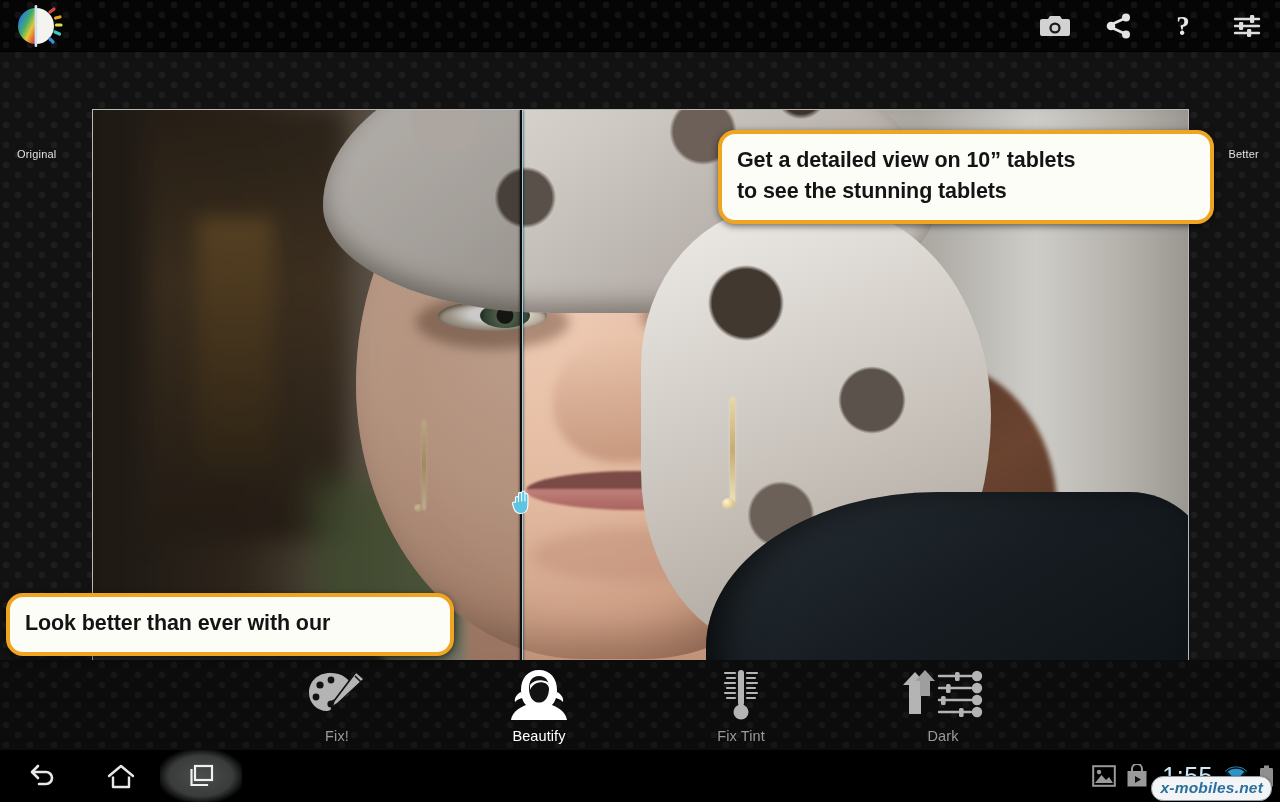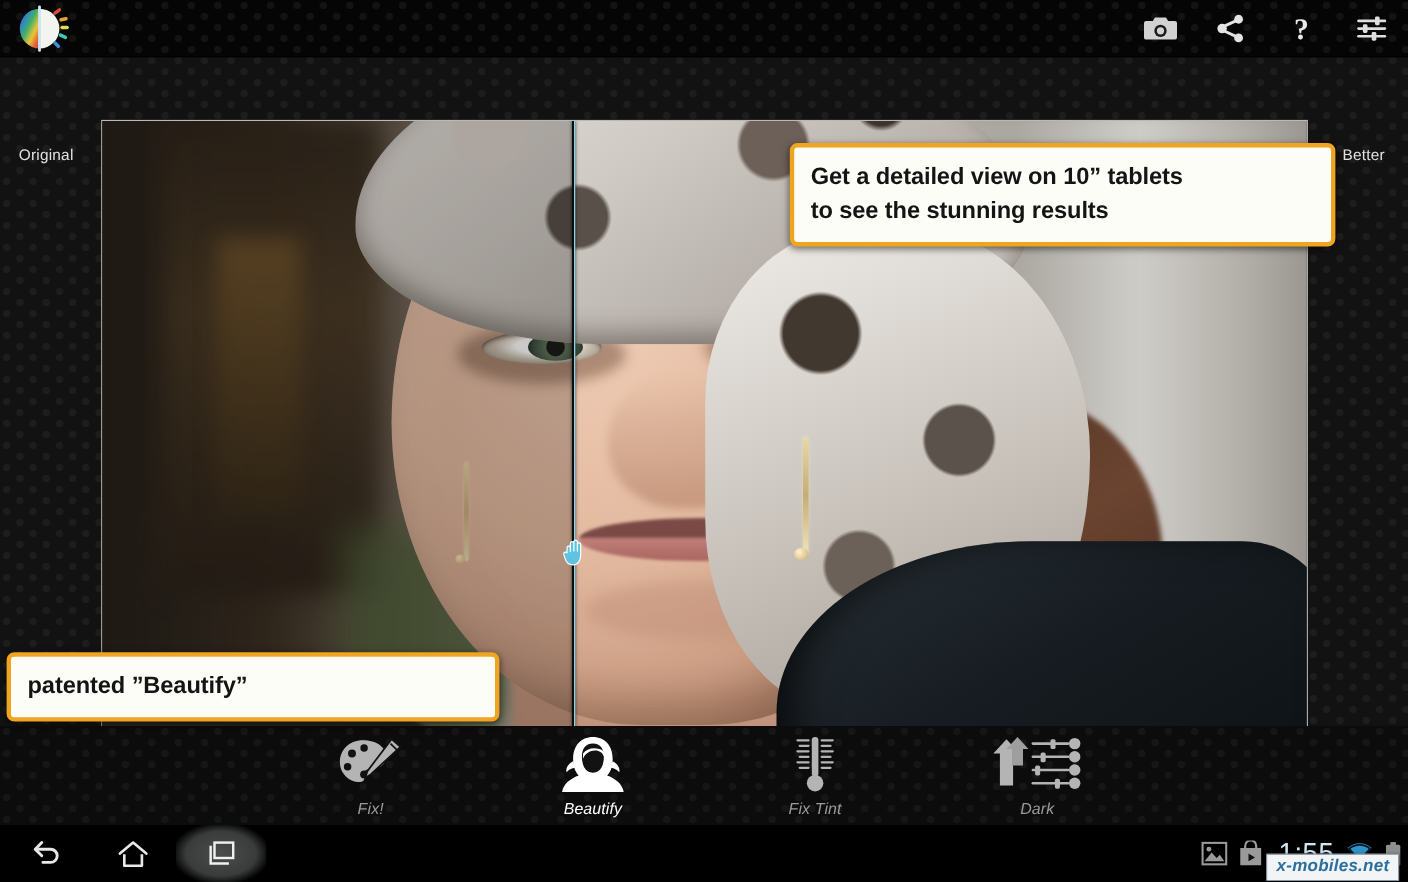--- a/index.html
+++ b/index.html
@@ -52,22 +52,22 @@
     color: #e8e8e8; font-size: 27px; font-weight: bold;
     line-height: 1; font-family: "Liberation Serif", serif;
   }
 
   
   #stage {
     position: absolute; left: 0; top: 52px;
     width: 1280px; height: 608px;
   }
   #label-original, #label-better {
-    position: absolute; top: 80px;
-    color: #e0e0e0; font-size: 14px;
+    position: absolute; top: 96px;
+    color: #e0e0e0; font-size: 11px;
     letter-spacing: .2px;
     user-select: none;
   }
   #label-original { left: 17px; }
   #label-better   { right: 21px; text-align: center; }
 
   #photoframe {
     position: absolute;
     left: 92px; top: 57px;
     width: 1097px; height: 599px;
@@ -267,21 +267,21 @@
     position: absolute; left: 38.2%; top: 63.5%;
     width: 24px; height: 26px;
     z-index: 7;
   }
 
   
   .tooltip {
     position: absolute;
     background: #fdfdf8;
     border: 4px solid #f0a522;
-    border-radius: 7px;
+    border-radius: 17px;
     padding: 11px 15px 13px;
     color: #141414;
     font-size: 21.5px;
     line-height: 1.45;
     font-weight: bold;
     letter-spacing: -.1px;
     z-index: 30;
     box-shadow: 0 2px 7px rgba(0,0,0,.55);
   }
   #tip-top  { left: 718px; top: 78px; width: 496px; }
@@ -292,21 +292,20 @@
     position: absolute; left: 0; top: 660px;
     width: 1280px; height: 90px;
     background: #0c0c0c;
     background-image:
       radial-gradient(circle at 6px 5px, #161616 0 3.2px, transparent 3.6px),
       radial-gradient(circle at 18px 15px, #161616 0 3.2px, transparent 3.6px);
     background-size: 24px 20px, 24px 20px;
     display: flex; align-items: flex-start; justify-content: center;
     gap: 34px; padding-top: 6px;
     z-index: 10;
-    font-style: italic;
   }
   .tool {
     width: 168px;
     display: flex; flex-direction: column; align-items: center;
     cursor: pointer;
   }
   .tool .glyph {
     height: 58px; width: 100%;
     display: flex; align-items: center; justify-content: center;
   }
@@ -341,21 +340,21 @@
   }
   #clock {
     color: #cfe8f5; font-size: 25px; letter-spacing: .5px;
     font-family: "Liberation Sans", sans-serif;
     margin-left: 4px;
   }
   #watermark {
     position: absolute; right: 8px; top: 26px;
     background: #f2f4f6;
     border: 1px solid #8b9aa5;
-    border-radius: 1px;
+    border-radius: 12px;
     padding: 2px 8px 3px;
     color: #2a6f9e;
     font-size: 15.5px;
     font-style: italic;
     font-weight: bold;
     letter-spacing: .2px;
     z-index: 50;
     box-shadow: 0 1px 3px rgba(0,0,0,.6);
   }
 </style>
@@ -476,25 +475,25 @@
 
       <div id="divider"></div>
 
       <svg id="hand-cursor" viewBox="0 0 24 26">
         <path d="M4.5 13.5 V9 a1.5 1.5 0 0 1 3 0 v3.5 V5 a1.6 1.6 0 0 1 3.2 0 v7 V3.6 a1.6 1.6 0 0 1 3.2 0 V12 V6 a1.5 1.5 0 0 1 3 0 v9.5 c0 5.2 -2.6 9 -7 9 c-4 0 -6.4 -2.6 -7.4 -6.3 l-1 -3.4 a1.5 1.5 0 0 1 2.6 -1.3 z" fill="#5ec4e2" stroke="#ffffff" stroke-width="1.1" stroke-linejoin="round"></path>
       </svg>
     </div>
 
     <div class="tooltip" id="tip-top">
       <div>Get a detailed view on 10” tablets</div>
-      <div>to see the stunning results</div>
+      <div>to see the stunning tablets</div>
     </div>
 
     <div class="tooltip" id="tip-left">
-      <div>patented ”Beautify”</div>
+      <div>Look better than ever with our</div>
     </div>
   </div>
 
   <div id="toolstrip">
 
     <div class="tool">
       <div class="glyph">
         <svg width="62" height="52" viewBox="0 0 62 52">
           <path d="M24 4 C11 4 3 13 3 24 C3 34 11 42 21 42 C25 42 26 39 25 36 C24 32 27 30 31 30 C40 30 45 25 45 19 C45 10 36 4 24 4 Z" fill="#b4b4b4"></path>
           <circle cx="14" cy="16" r="3.6" fill="#121212"></circle>

